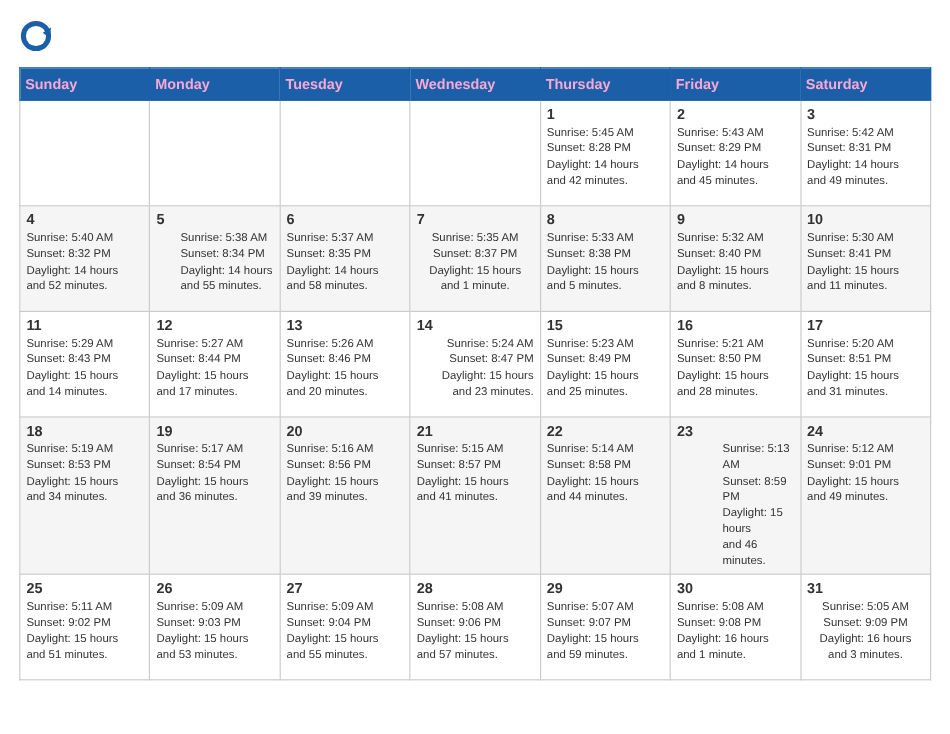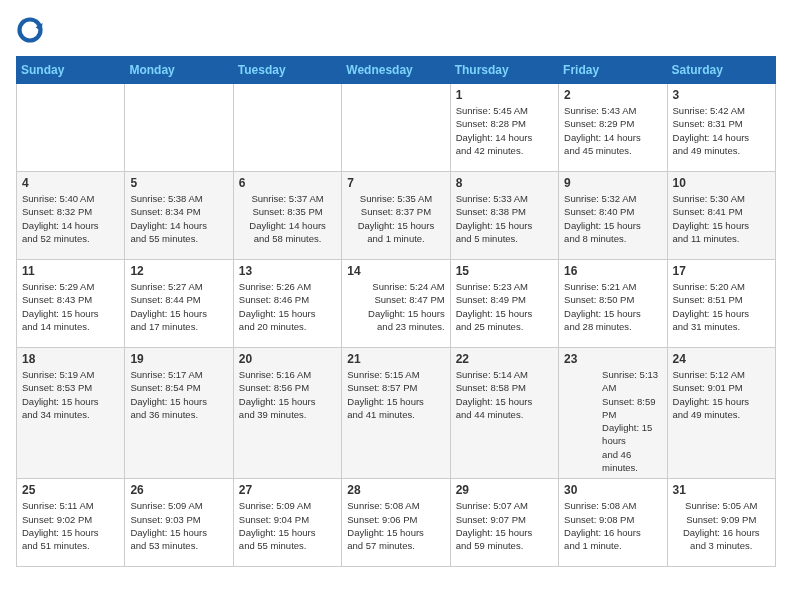--- a/index.html
+++ b/index.html
@@ -50,21 +50,21 @@
       font-size: 14px;
       color: #555;
     }
     .calendar {
       width: 100%;
       border-collapse: collapse;
       border: 1px solid #ccc;
     }
     .calendar th {
       background: #1a5fa8;
-      color: #7dd3fc;
+      color: #f9a8d4;
       font-size: 12px;
       font-weight: bold;
       padding: 6px 4px;
       text-align: left;
       border: 1px solid #1a5fa8;
     }
     .calendar td {
       border: 1px solid #ccc;
       vertical-align: top;
       padding: 4px 5px;
@@ -163,28 +163,28 @@
         <tr class="row-even">
           <td>
             <span class="day-number">4</span>
             <div class="day-info" style="white-space: pre-line;">Sunrise: 5:40 AM
 Sunset: 8:32 PM
 Daylight: 14 hours
 and 52 minutes.</div>
           </td>
           <td>
             <span class="day-number">5</span>
-            <div class="day-info" style="white-space: pre-line;">Sunrise: 5:38 AM
+            <div class="day-info" style="white-space: pre-line; margin-left: 20px;">Sunrise: 5:38 AM
 Sunset: 8:34 PM
 Daylight: 14 hours
 and 55 minutes.</div>
           </td>
           <td>
             <span class="day-number">6</span>
-            <div class="day-info" style="white-space: pre-line; text-align: center;">Sunrise: 5:37 AM
+            <div class="day-info" style="white-space: pre-line;">Sunrise: 5:37 AM
 Sunset: 8:35 PM
 Daylight: 14 hours
 and 58 minutes.</div>
           </td>
           <td>
             <span class="day-number">7</span>
             <div class="day-info" style="white-space: pre-line; text-align: center;">Sunrise: 5:35 AM
 Sunset: 8:37 PM
 Daylight: 15 hours
 and 1 minute.</div>

